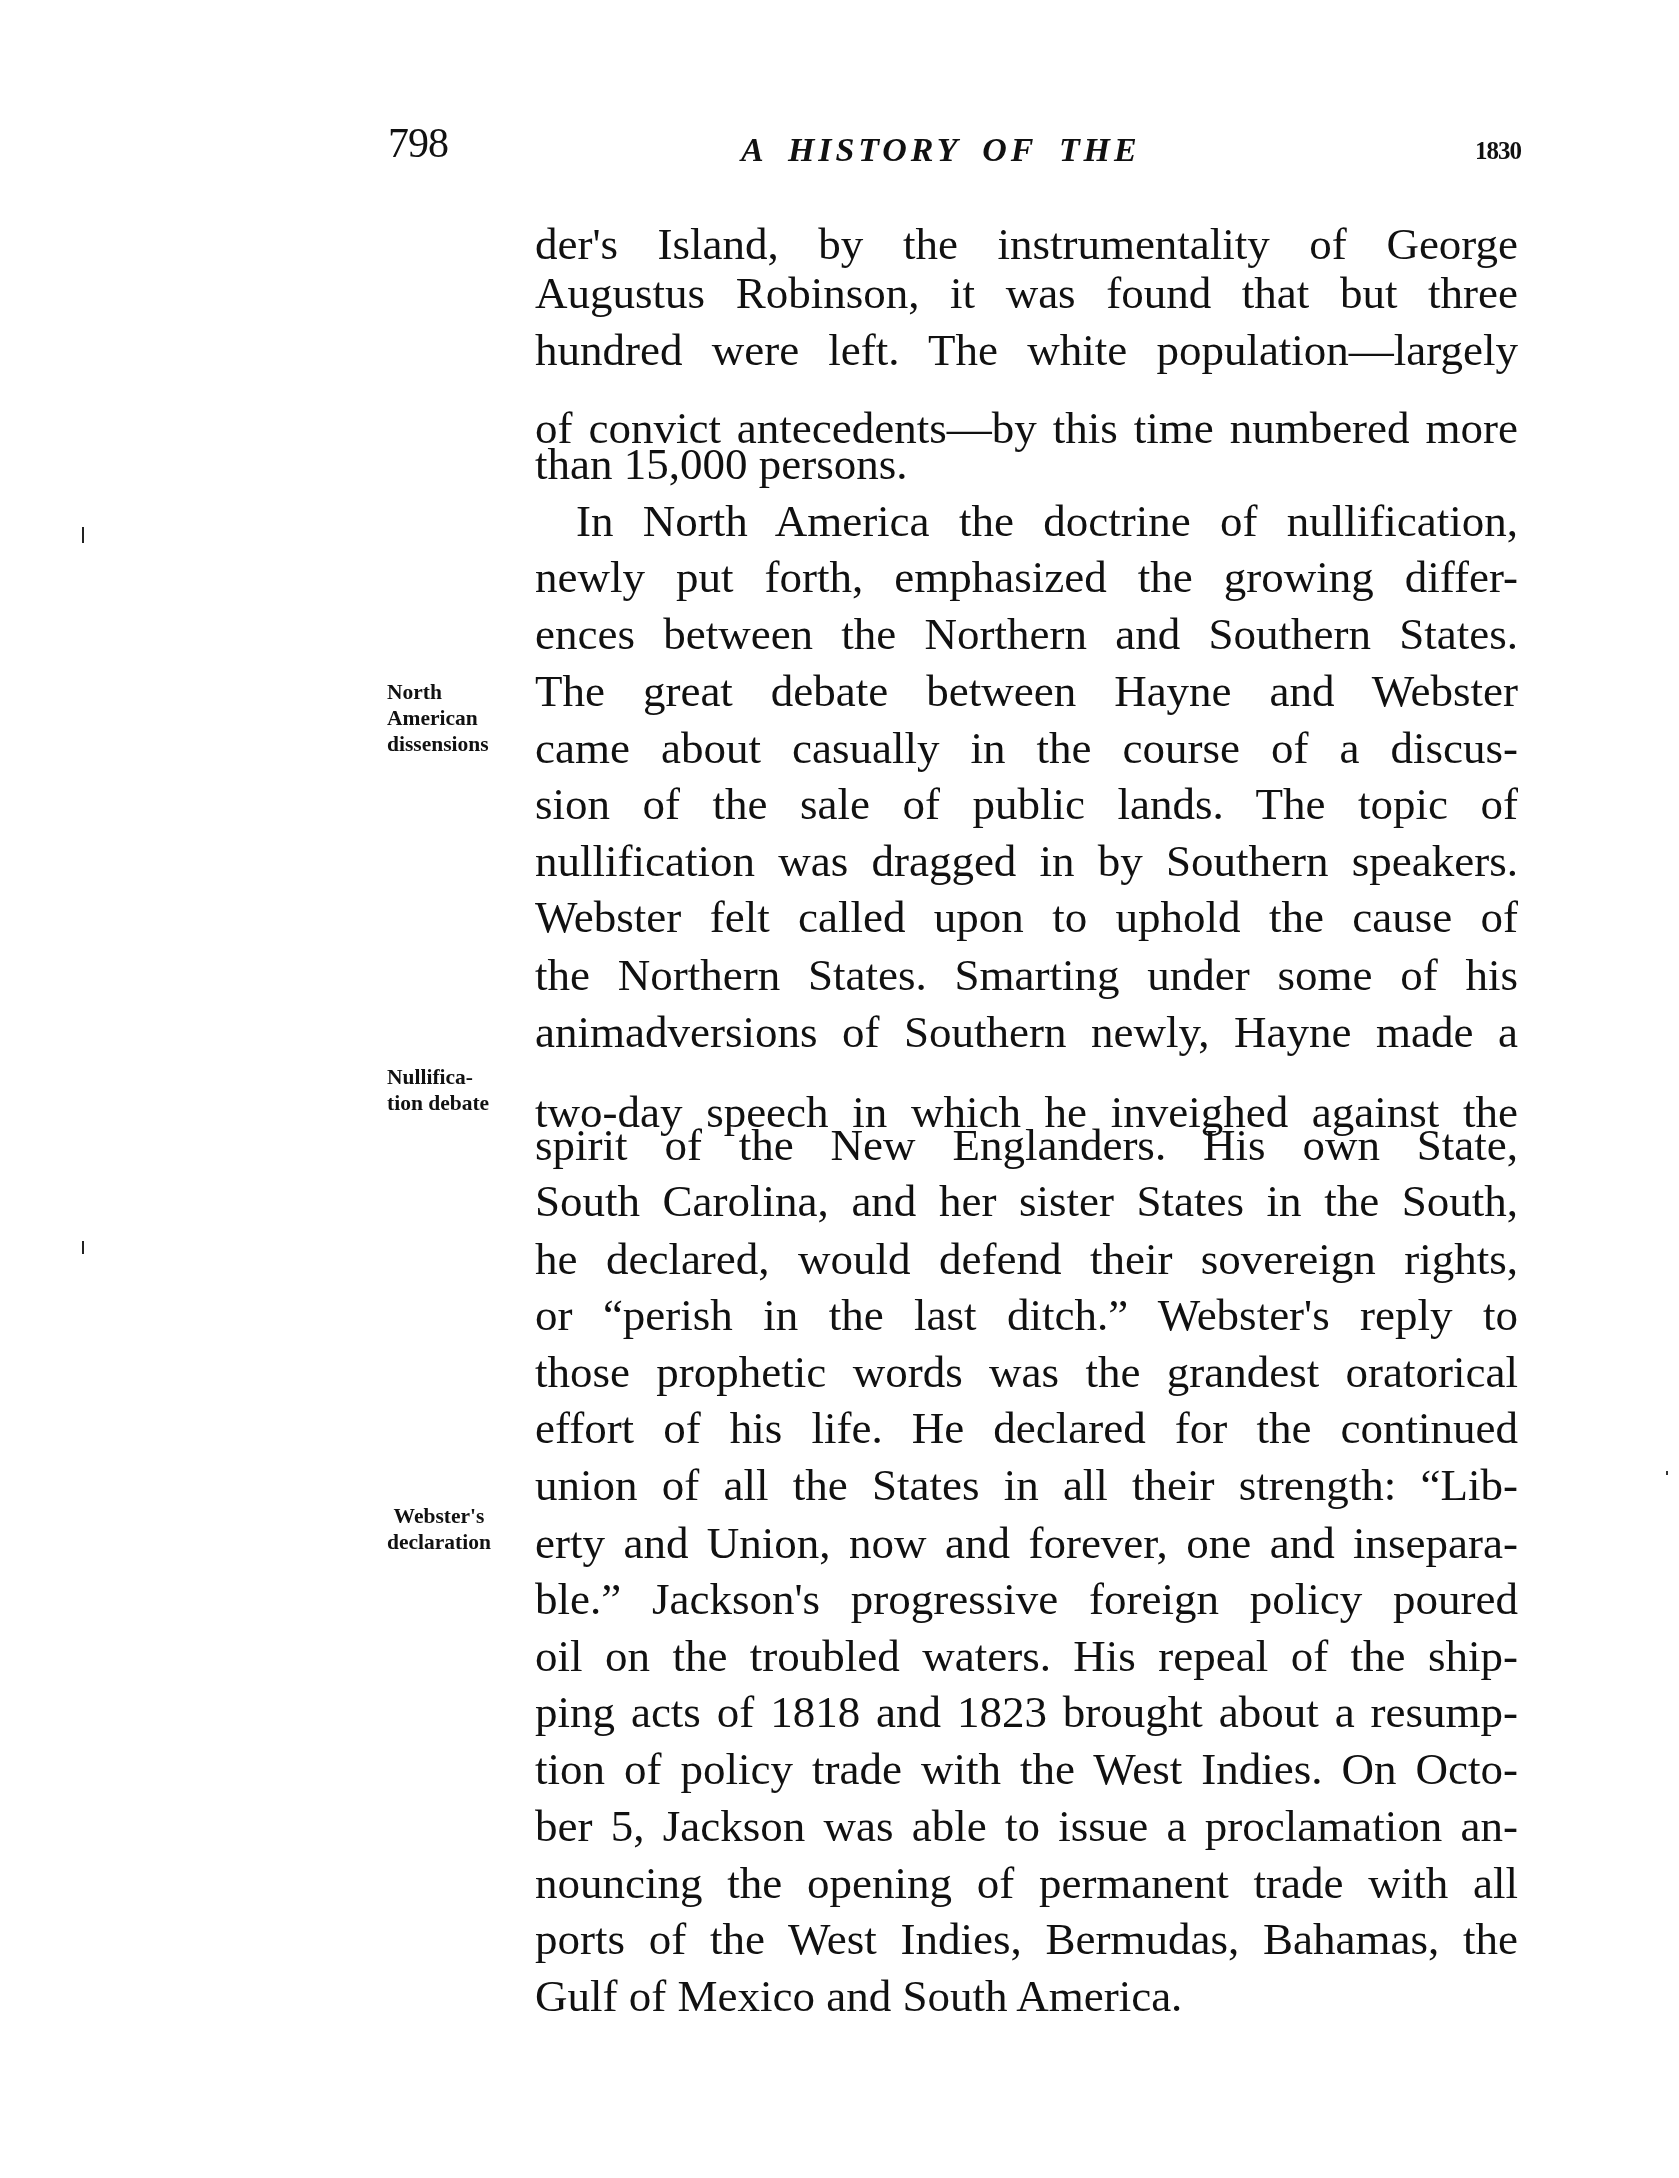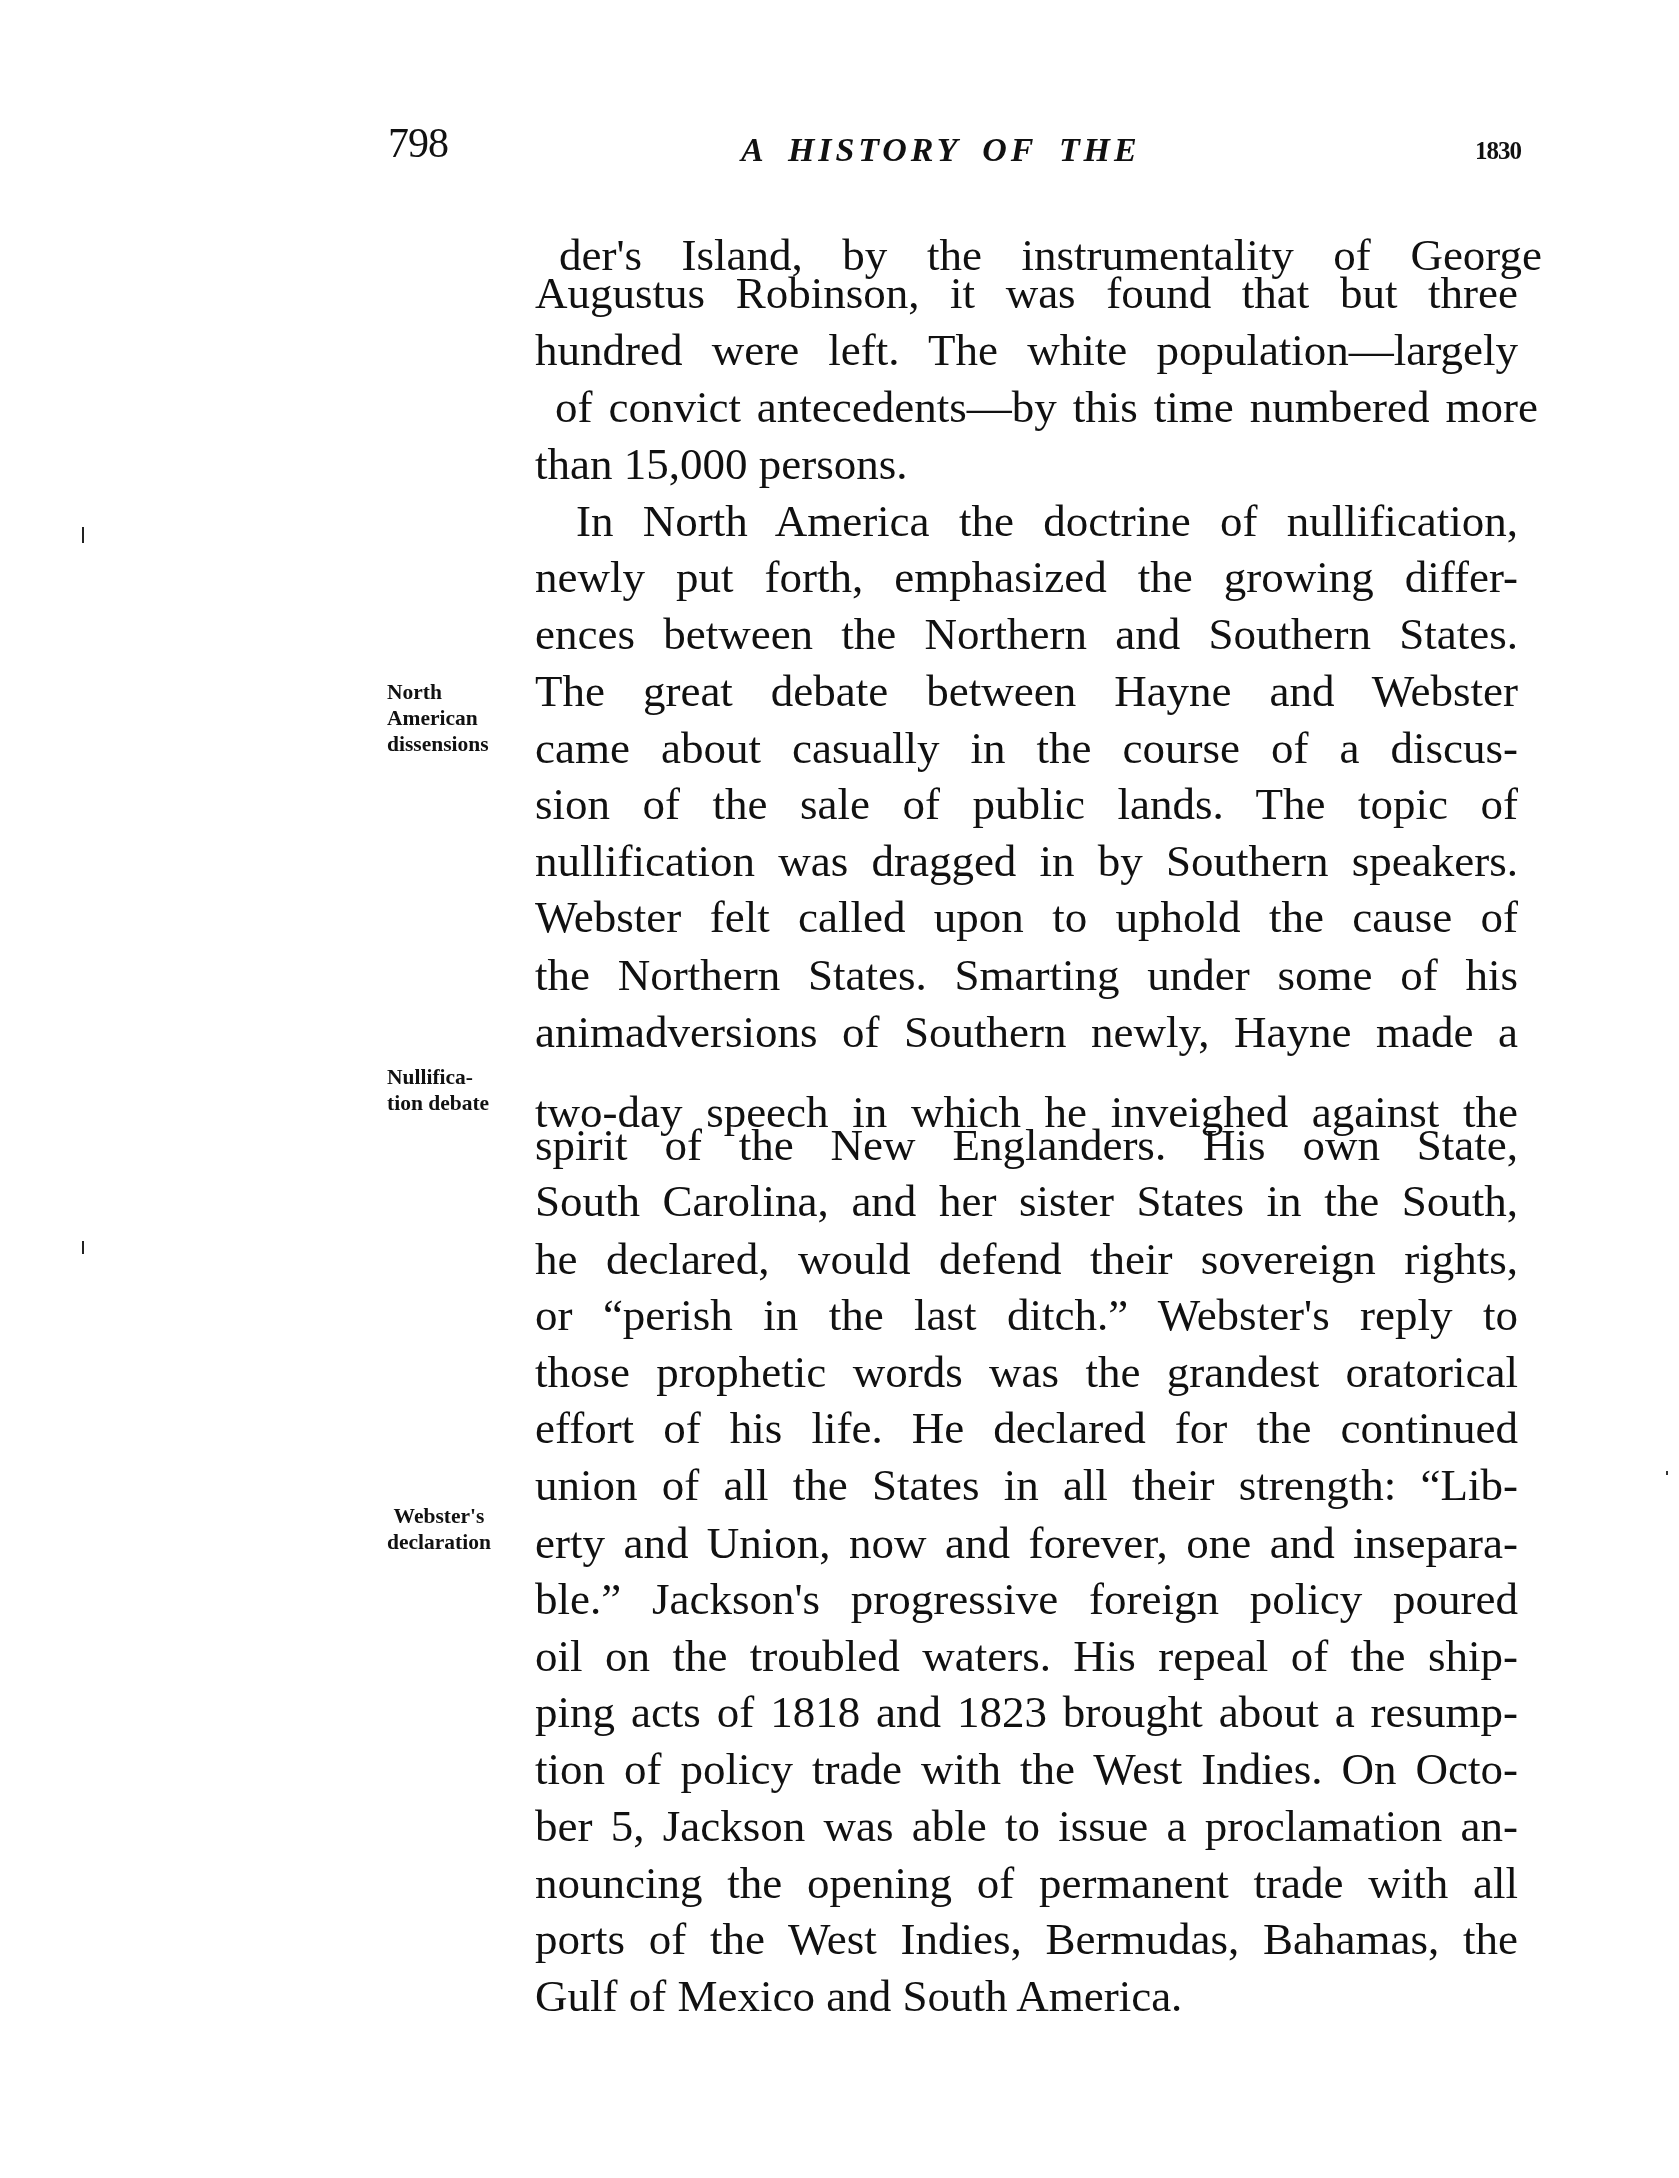--- a/index.html
+++ b/index.html
@@ -43,24 +43,24 @@
   </div>
   <div class="margin-note" style="top:1064px;">
     <span>Nullifica-</span>
     <span>tion debate</span>
   </div>
   <div class="margin-note" style="top:1503px;text-align:center;">
     <span>Webster's</span>
     <span>declaration</span>
   </div>
 
-  <div class="body-line" style="top:227px;margin-left:24px;">der's Island, by the instrumentality of George</div>
+  <div class="body-line" style="top:216px;">der's Island, by the instrumentality of George</div>
   <div class="body-line" style="top:265px;">Augustus Robinson, it was found that but three</div>
   <div class="body-line" style="top:322px;">hundred were left.  The white population—largely</div>
-  <div class="body-line" style="top:379px;margin-left:20px;">of convict antecedents—by this time numbered more</div>
+  <div class="body-line" style="top:400px;">of convict antecedents—by this time numbered more</div>
   <div class="body-line last" style="top:436px;">than 15,000 persons.</div>
   <div class="body-line indent" style="top:493px;">In North America the doctrine of nullification,</div>
   <div class="body-line" style="top:549px;">newly put forth, emphasized the growing differ-</div>
   <div class="body-line" style="top:606px;">ences between the Northern and Southern States.</div>
   <div class="body-line" style="top:663px;">The great debate between Hayne and Webster</div>
   <div class="body-line" style="top:720px;">came about casually in the course of a discus-</div>
   <div class="body-line" style="top:776px;">sion of the sale of public lands.  The topic of</div>
   <div class="body-line" style="top:833px;">nullification was dragged in by Southern speakers.</div>
   <div class="body-line" style="top:889px;">Webster felt called upon to uphold the cause of</div>
   <div class="body-line" style="top:947px;">the Northern States.  Smarting under some of his</div>

